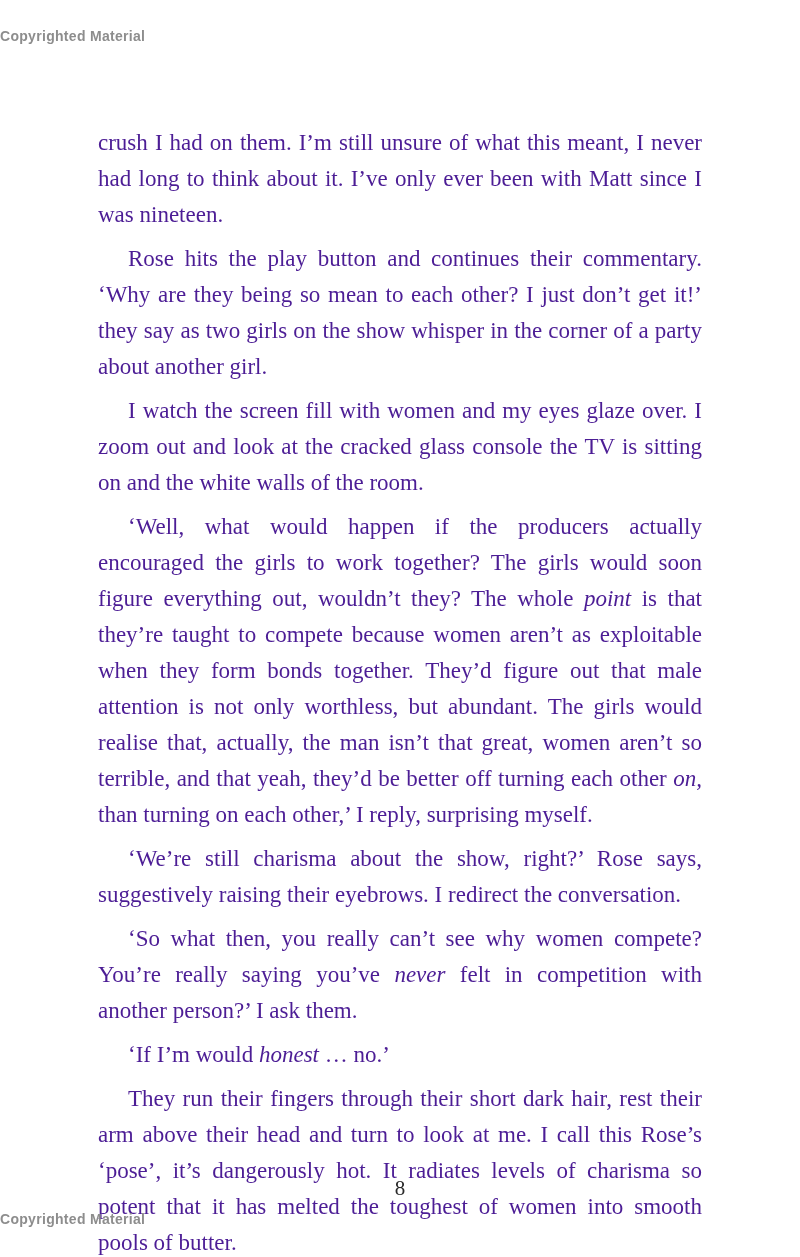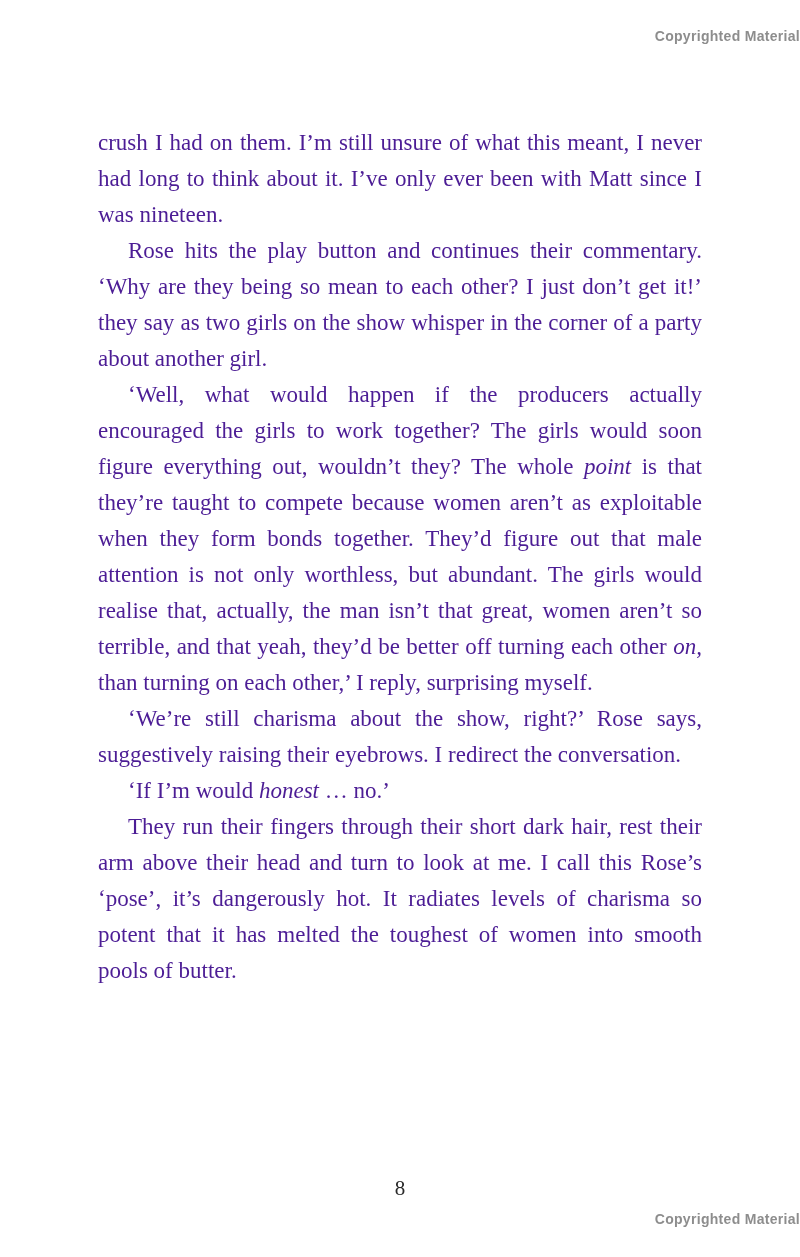--- a/index.html
+++ b/index.html
@@ -11,21 +11,21 @@
     position: relative;
     width: 800px;
     height: 1257px;
     background: #ffffff;
     overflow: hidden;
   }
   .notice {
     position: absolute;
     left: 0;
     right: 0;
-    text-align: right;
+    text-align: left;
     font-family: "Liberation Sans", sans-serif;
     font-weight: bold;
     font-size: 14px;
     letter-spacing: 0.3px;
     color: #8d8d8d;
   }
   .header-notice { top: 28px; }
   .footer-notice { top: 1211px; }
   .text-block {
     position: absolute;
@@ -37,20 +37,21 @@
     line-height: 36px;
     color: #4c1d95;
     text-align: justify;
   }
   .para {
     margin: 0;
     padding: 0;
   }
   .para.indent {
     text-indent: 30px;
+    margin-top: 8px;
   }
   .para em {
     font-style: italic;
   }
   .page-number {
     position: absolute;
     top: 1176px;
     left: 0;
     right: 0;
     text-align: center;
@@ -62,22 +63,24 @@
 </head>
 <body>
 
 <div class="page">
 
   <div class="notice header-notice">Copyrighted Material</div>
 
   <div class="text-block">
       <p class="para"><span>crush I had on them. I’m still unsure of what this meant, I never had long to think about it. I’ve only ever been with Matt since I was nineteen.</span></p>
       <p class="para indent"><span>Rose hits the play button and continues their commentary. ‘Why are they being so mean to each other? I just don’t get it!’ they say as two girls on the show whisper in the corner of a party about another girl.</span></p>
+      <p class="para indent"><span>I watch the screen fill with women and my eyes glaze over. I zoom out and look at the cracked glass console the TV is sitting on and the white walls of the room.</span></p>
       <p class="para indent"><span>‘Well, what would happen if the producers actually encouraged the girls to work together? The girls would soon figure everything out, wouldn’t they? The whole </span><em>point</em><span> is that they’re taught to compete because women aren’t as exploitable when they form bonds together. They’d figure out that male attention is not only worthless, but abundant. The girls would realise that, actually, the man isn’t that great, women aren’t so terrible, and that yeah, they’d be better off turning each other </span><em>on,</em><span> than turning on each other,’ I reply, surprising myself.</span></p>
       <p class="para indent"><span>‘We’re still charisma about the show, right?’ Rose says, suggestively raising their eyebrows. I redirect the conversation.</span></p>
+      <p class="para indent"><span>‘So what then, you really can’t see why women compete? You’re really saying you’ve </span><em>never</em><span> felt in competition with another person?’ I ask them.</span></p>
       <p class="para indent"><span>‘If I’m would </span><em>honest</em><span> … no.’</span></p>
       <p class="para indent"><span>They run their fingers through their short dark hair, rest their arm above their head and turn to look at me. I call this Rose’s ‘pose’, it’s dangerously hot. It radiates levels of charisma so potent that it has melted the toughest of women into smooth pools of butter.</span></p>
     </div>
 
   <div class="page-number">8</div>
 
   <div class="notice footer-notice">Copyrighted Material</div>
 
 </div>
 

